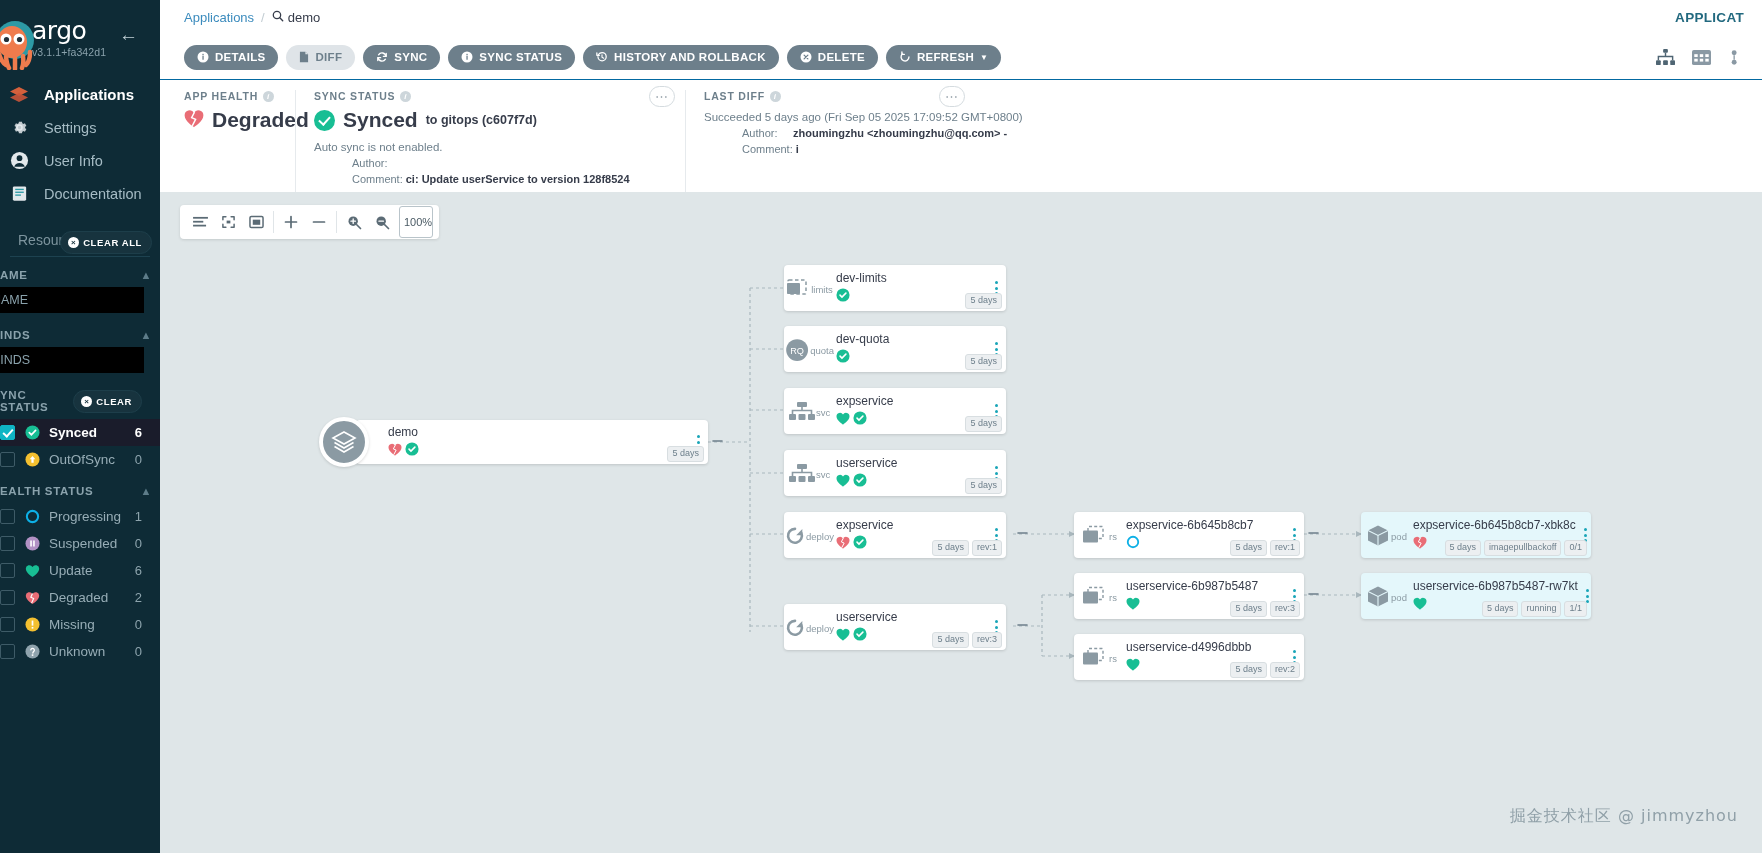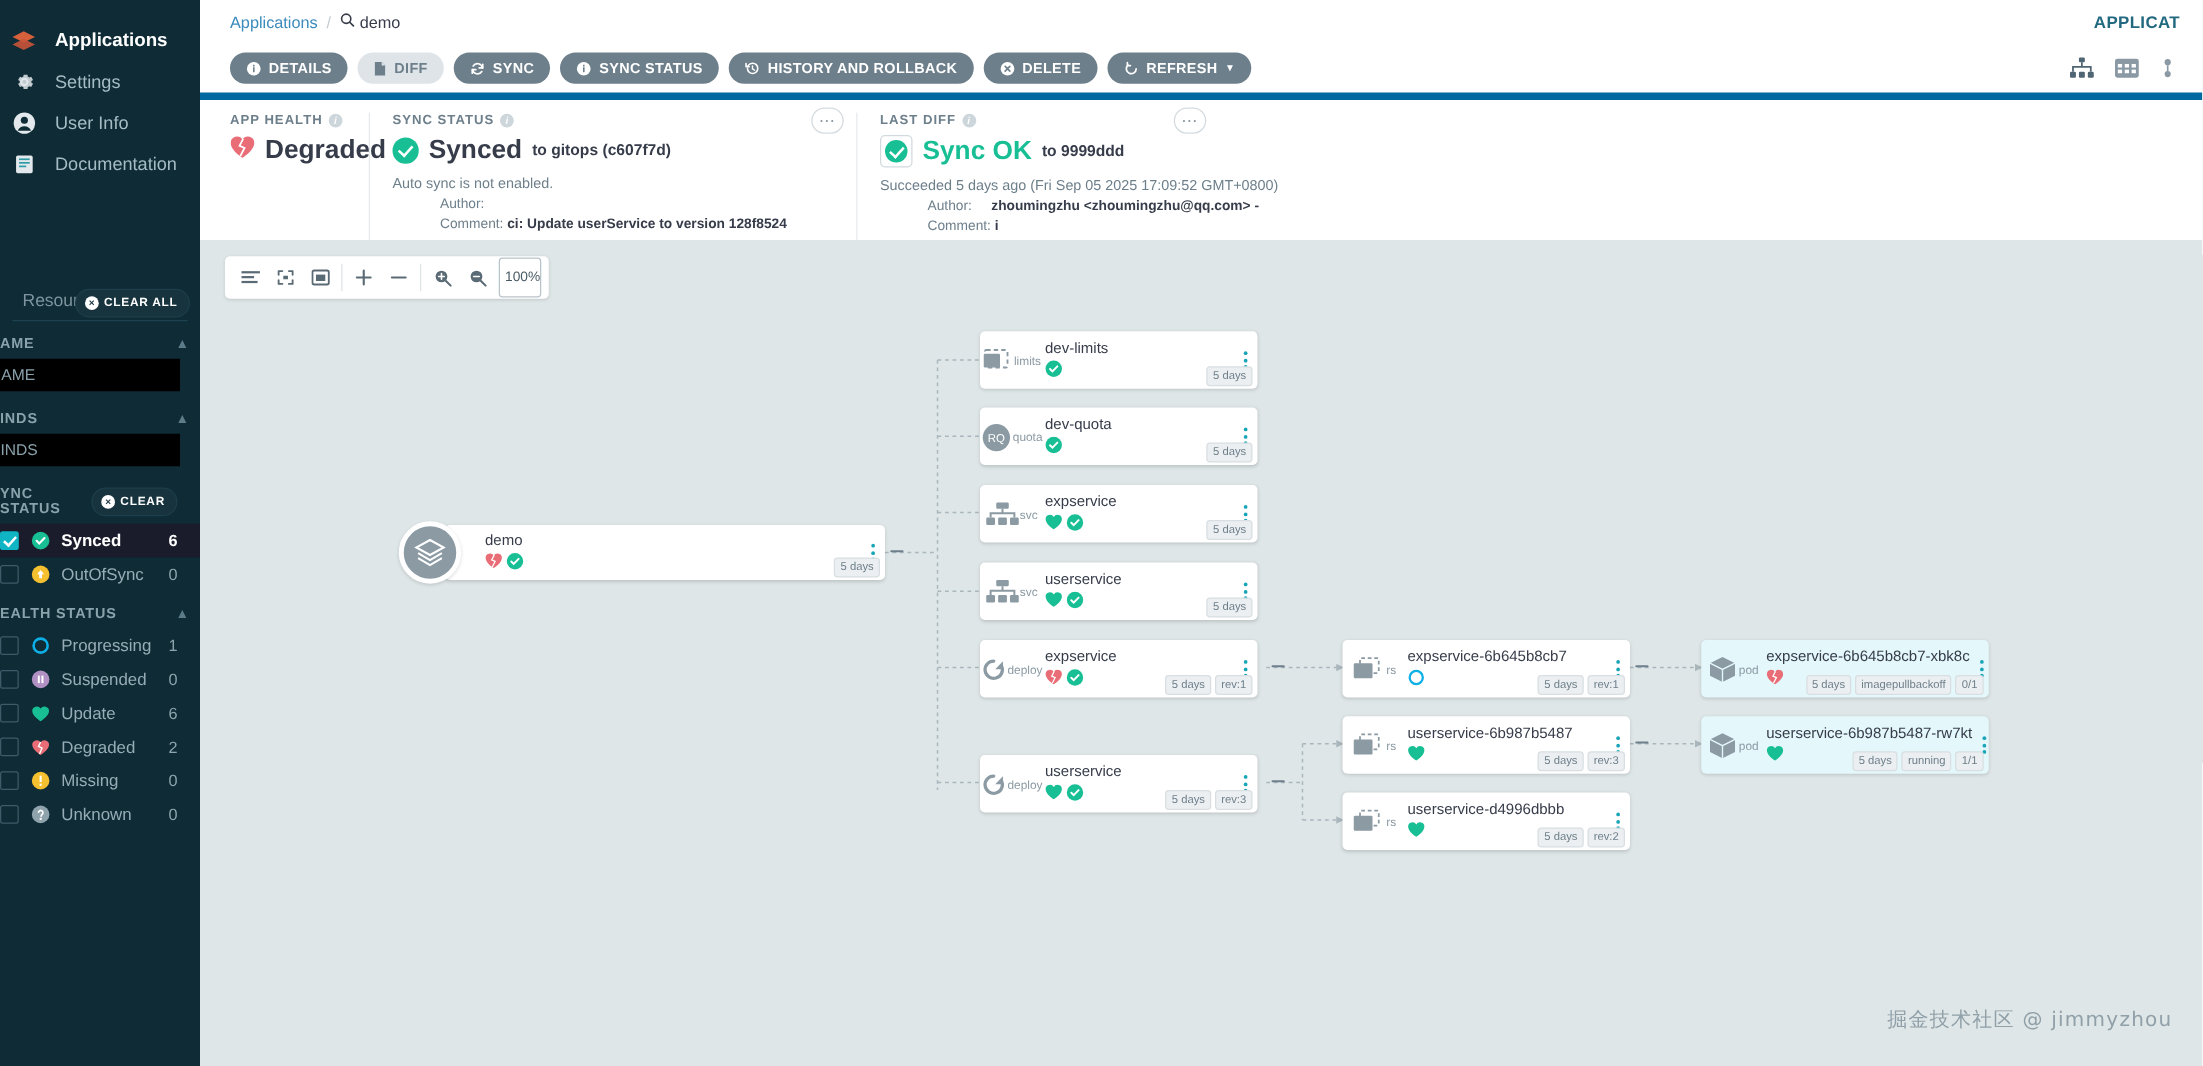--- a/index.html
+++ b/index.html
@@ -95,21 +95,21 @@
     padding: 0 18px 0 24px; background: #fff;
   }
   .crumbs { display: flex; align-items: center; gap: 7px; font-size: 13px; }
   .crumb-link { color: #3b8bbd; cursor: pointer; }
   .crumb-sep { color: #c2ccd2; }
   .crumb-cur { color: #363c4a; display: flex; align-items: center; gap: 4px; }
   .top-right { color: #22697f; font-size: 13.5px; font-weight: bold; letter-spacing: 0.3px; }
 
   .toolbar {
     height: 45px; display: flex; align-items: center; gap: 8px;
-    padding: 0 16px 0 24px; border-bottom: 6px solid #0369a1; background: #fff;
+    padding: 0 16px 0 24px; border-bottom: 1px solid #0369a1; background: #fff;
     position: relative;
   }
   .tb-btn {
     background: #6d7f8b; color: #fff; border-radius: 18px; height: 25px;
     display: inline-flex; align-items: center; gap: 6px; padding: 0 13px;
     font-size: 11.5px; font-weight: bold; letter-spacing: 0.3px; cursor: pointer; white-space: nowrap;
   }
   .tb-btn.light { background: #dfe4e8; color: #6d7f8b; }
   .tb-ic { font-size: 11px; display: inline-flex; align-items: center; }
   .tb-right { position: absolute; right: 14px; display: flex; align-items: center; gap: 14px; }
@@ -216,20 +216,38 @@
     position: absolute; right: 24px; bottom: 26px; color: #90a0a8;
     font-size: 16px; letter-spacing: 1px; font-family: "DejaVu Sans", sans-serif;
   }
 </style>
 </head>
 <body>
 
 <div class="app">
 
   <div class="sidebar">
+    <div class="sb-logo-row">
+      <div class="sb-octo">
+        <svg viewBox="0 0 54 54" width="54" height="54">
+          <circle cx="27" cy="24" r="19" fill="#2d9aa5"></circle>
+          <ellipse cx="24" cy="26" rx="15" ry="16" fill="#ef7b4d"></ellipse>
+          <circle cx="18" cy="23" r="5.5" fill="#fff"></circle>
+            <circle cx="31" cy="23" r="5.5" fill="#fff"></circle>
+          <circle cx="18.5" cy="23.5" r="2.6" fill="#23303a"></circle>
+            <circle cx="31.5" cy="23.5" r="2.6" fill="#23303a"></circle>
+          <path d="M11 38 q3 9 7 11 M18 41 q1 8 3 11 M27 42 q0 8 0 11 M35 40 q1 8 -1 12 M42 36 q0 9 -4 13" stroke="#ef7b4d" stroke-width="4.5" fill="none" stroke-linecap="round"></path>
+        </svg>
+      </div>
+      <div class="sb-brand">
+        <div class="sb-argo-text">argo</div>
+        <div class="sb-version">v3.1.1+fa342d1</div>
+      </div>
+      <div class="sb-collapse">←</div>
+    </div>
 
     <div class="sb-nav">
       <div class="sb-item active">
         <span class="sb-ic">
           <svg width="20" height="20" viewBox="0 0 20 20">
             <path d="M10 2 L19 6.5 L10 11 L1 6.5 Z" fill="#d4603c"></path>
             <path d="M10 8 L19 12.5 L10 17 L1 12.5 Z" fill="#c9543a" opacity=".9"></path>
           </svg>
         </span>
         <span class="sb-label">Applications</span>
@@ -551,27 +569,20 @@
           <span class="k">Comment:</span>
           <span class="v">ci: Update userService to version 128f8524</span>
         </div>
       </div>
 
       <div class="st-col c3">
         <div class="dots-btn" style="right:140px;">⋯</div>
         <div class="st-title">
           <span>LAST DIFF</span>
           <span class="info-dot">i</span>
-        </div>
-        <div class="st-main">
-          <span class="chk-box-outer">
-            <span class="chk-circle" style="width:18px;height:18px;flex:0 0 18px;"></span>
-          </span>
-          <span class="st-big green">Sync OK</span>
-          <span class="st-sub">to 9999ddd</span>
         </div>
         <div class="st-note">Succeeded 5 days ago (Fri Sep 05 2025 17:09:52 GMT+0800)</div>
         <div class="st-kv">
           <span class="k">Author:</span>
           <span class="v">zhoumingzhu &lt;zhoumingzhu@qq.com&gt; -</span>
         </div>
         <div class="st-kv">
           <span class="k">Comment:</span>
           <span class="v">i</span>
         </div>

